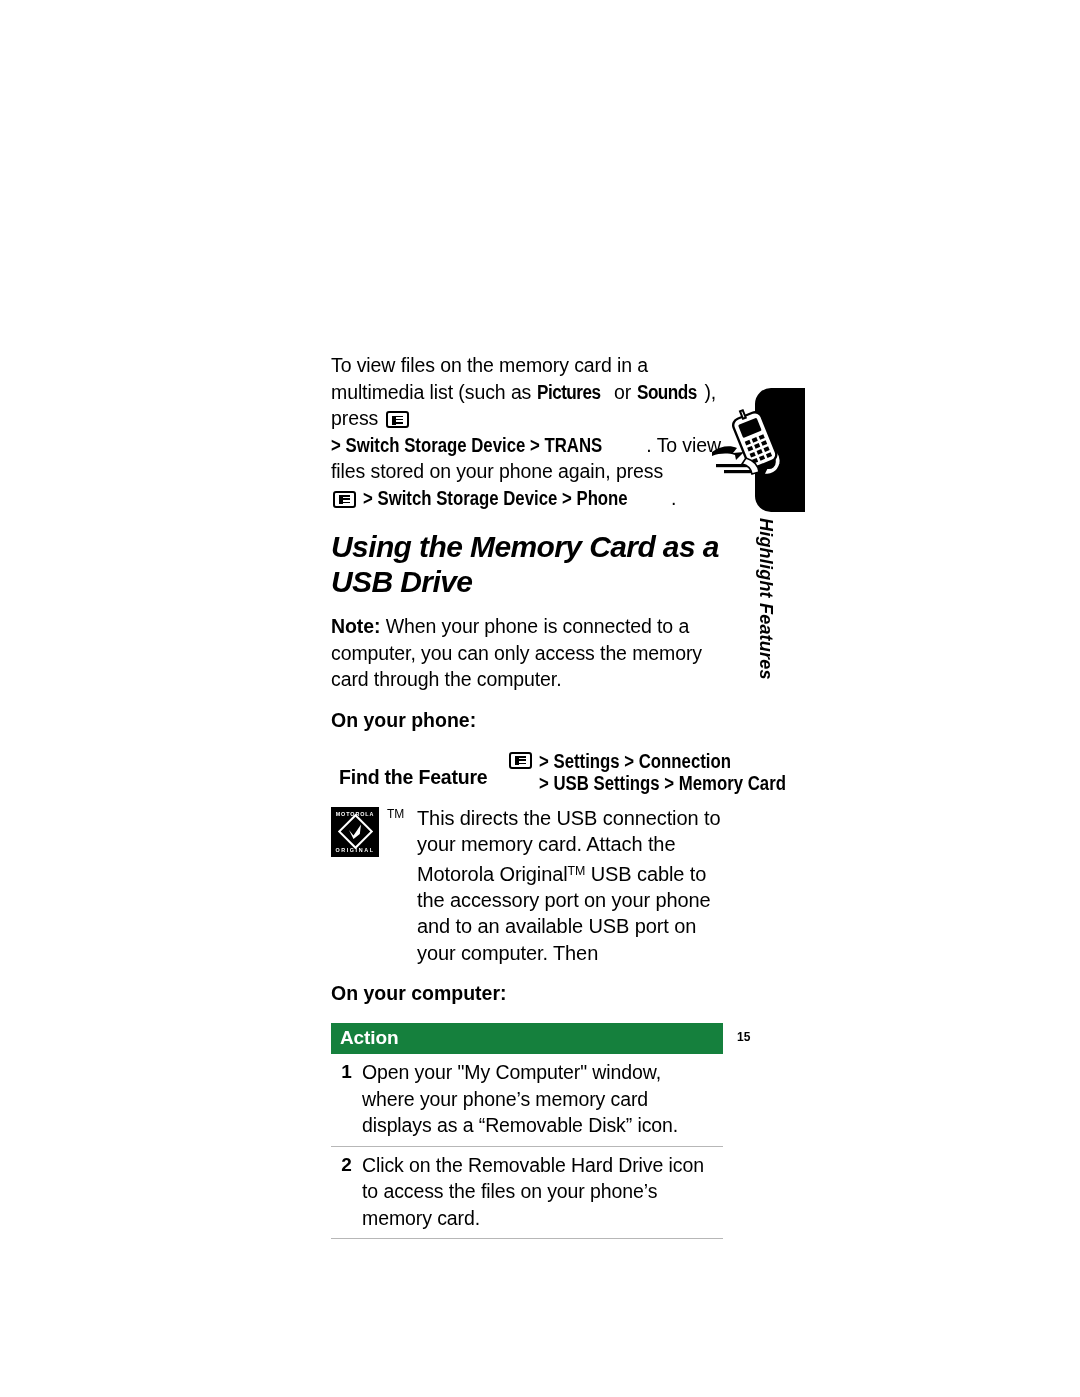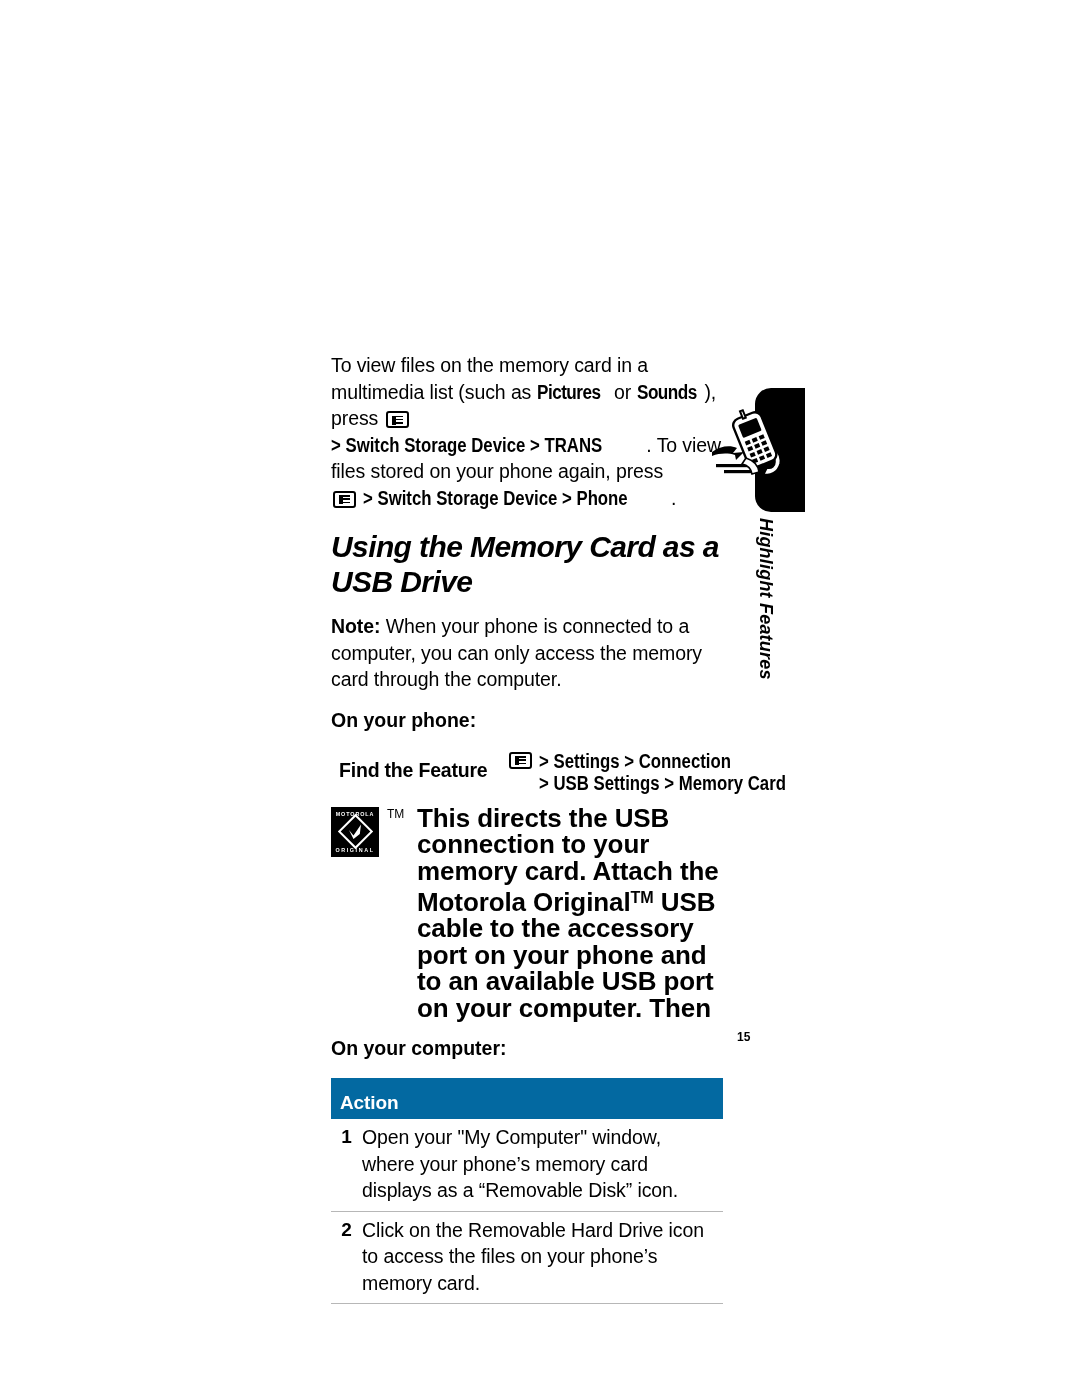--- a/index.html
+++ b/index.html
@@ -104,21 +104,21 @@
 
   
   .ftf {
     position: relative;
     margin-top: 18px;
     height: 52px;
     font-size: 19.5px;
   }
   .ftf-label {
     position: absolute;
-    left: 8px; top: 9px;
+    left: 8px; top: 16px;
     font-weight: bold;
     letter-spacing: -0.2px;
   }
   .ftf-key {
     position: absolute;
     left: 176px;
     top: 2px;
   }
   .ftf-path1 {
     position: absolute;
@@ -183,44 +183,43 @@
   .mo-tm {
     position: absolute;
     left: 56px;
     top: 2px;
     font-size: 12px;
     font-weight: normal;
   }
   .mo-text {
     margin: 0;
     padding-left: 86px;
-    font-size: 26px;
+    font-size: 20px;
     line-height: 26.5px;
     letter-spacing: -0.1px;
-    font-weight: bold;
   }
   .mo-follow {
     margin: 0;
     padding-left: 0;
     font-size: 19.5px;
     line-height: 26.5px;
   }
   sup.tm { font-size: 0.62em; vertical-align: 0.48em; }
 
   
   .table {
     margin-top: 18px;
     width: 392px;
   }
   .table-head {
-    background: #0369a1;
+    background: #15803d;
     color: #fff;
     font-size: 19px;
     font-weight: bold;
-    padding: 14px 0 5px 9px;
+    padding: 4px 0 5px 9px;
     letter-spacing: -0.1px;
     margin-top: 14px;
   }
   .trow {
     display: flex;
     border-bottom: 1.5px solid #b7b7b7;
     padding: 5px 0 7px 0;
   }
   .tnum {
     width: 31px;

